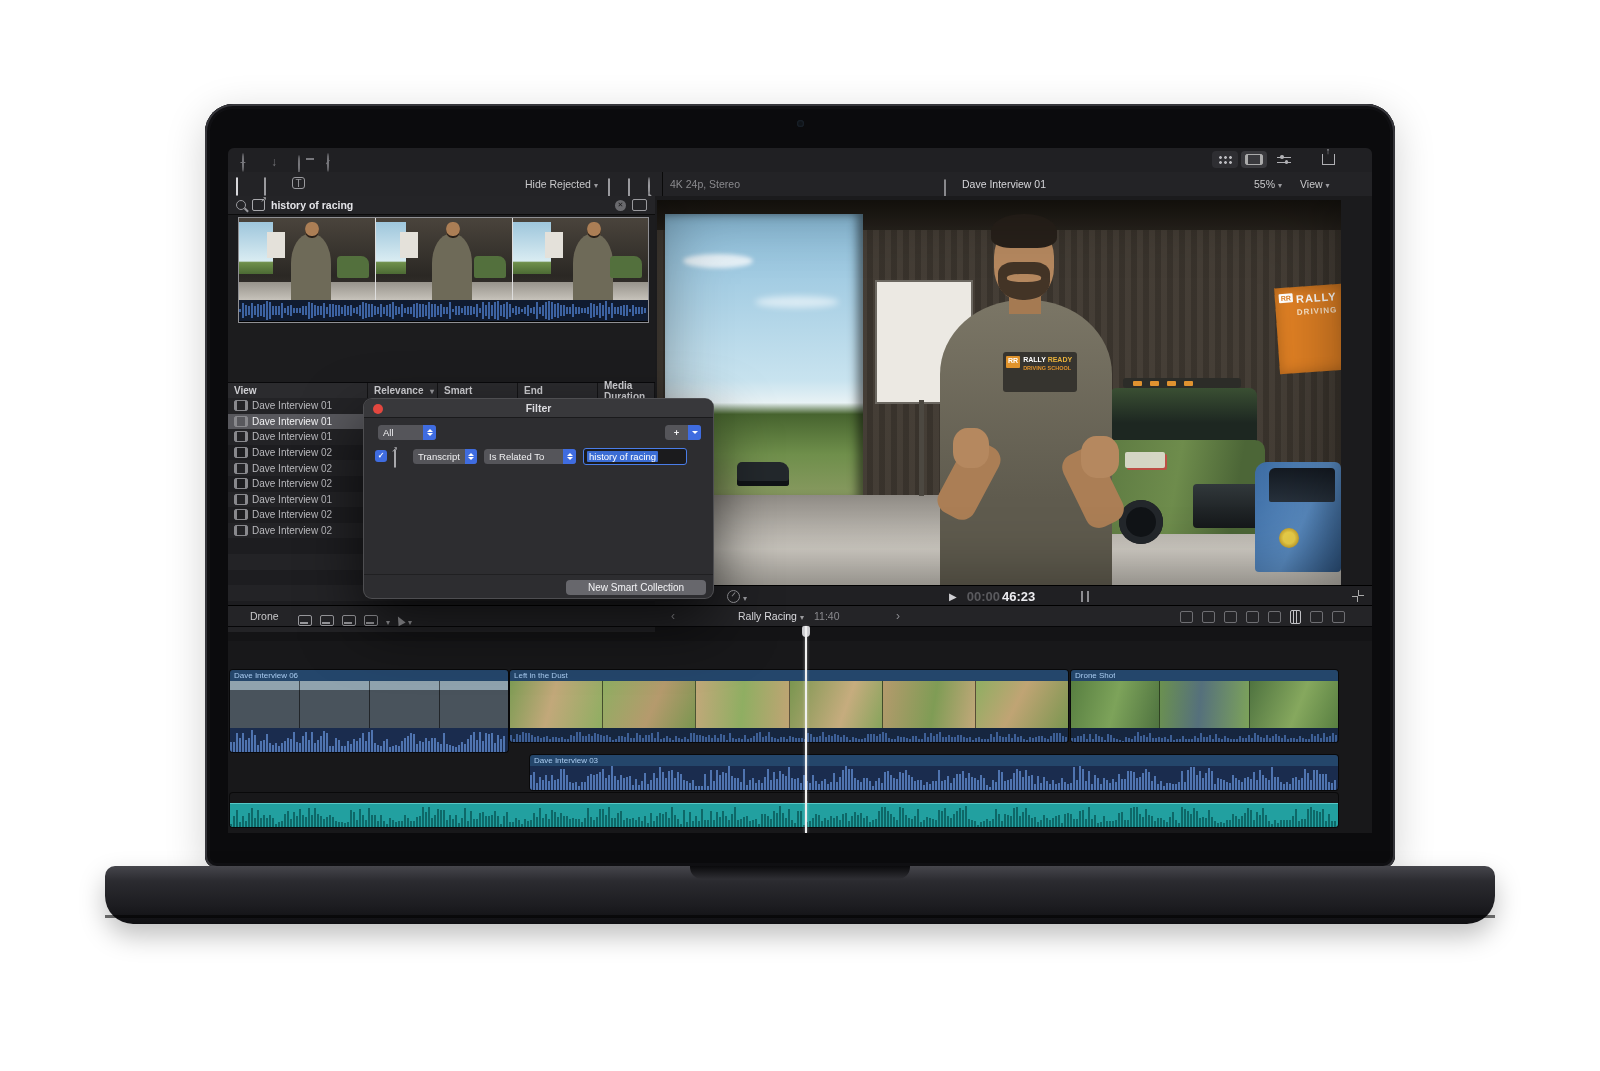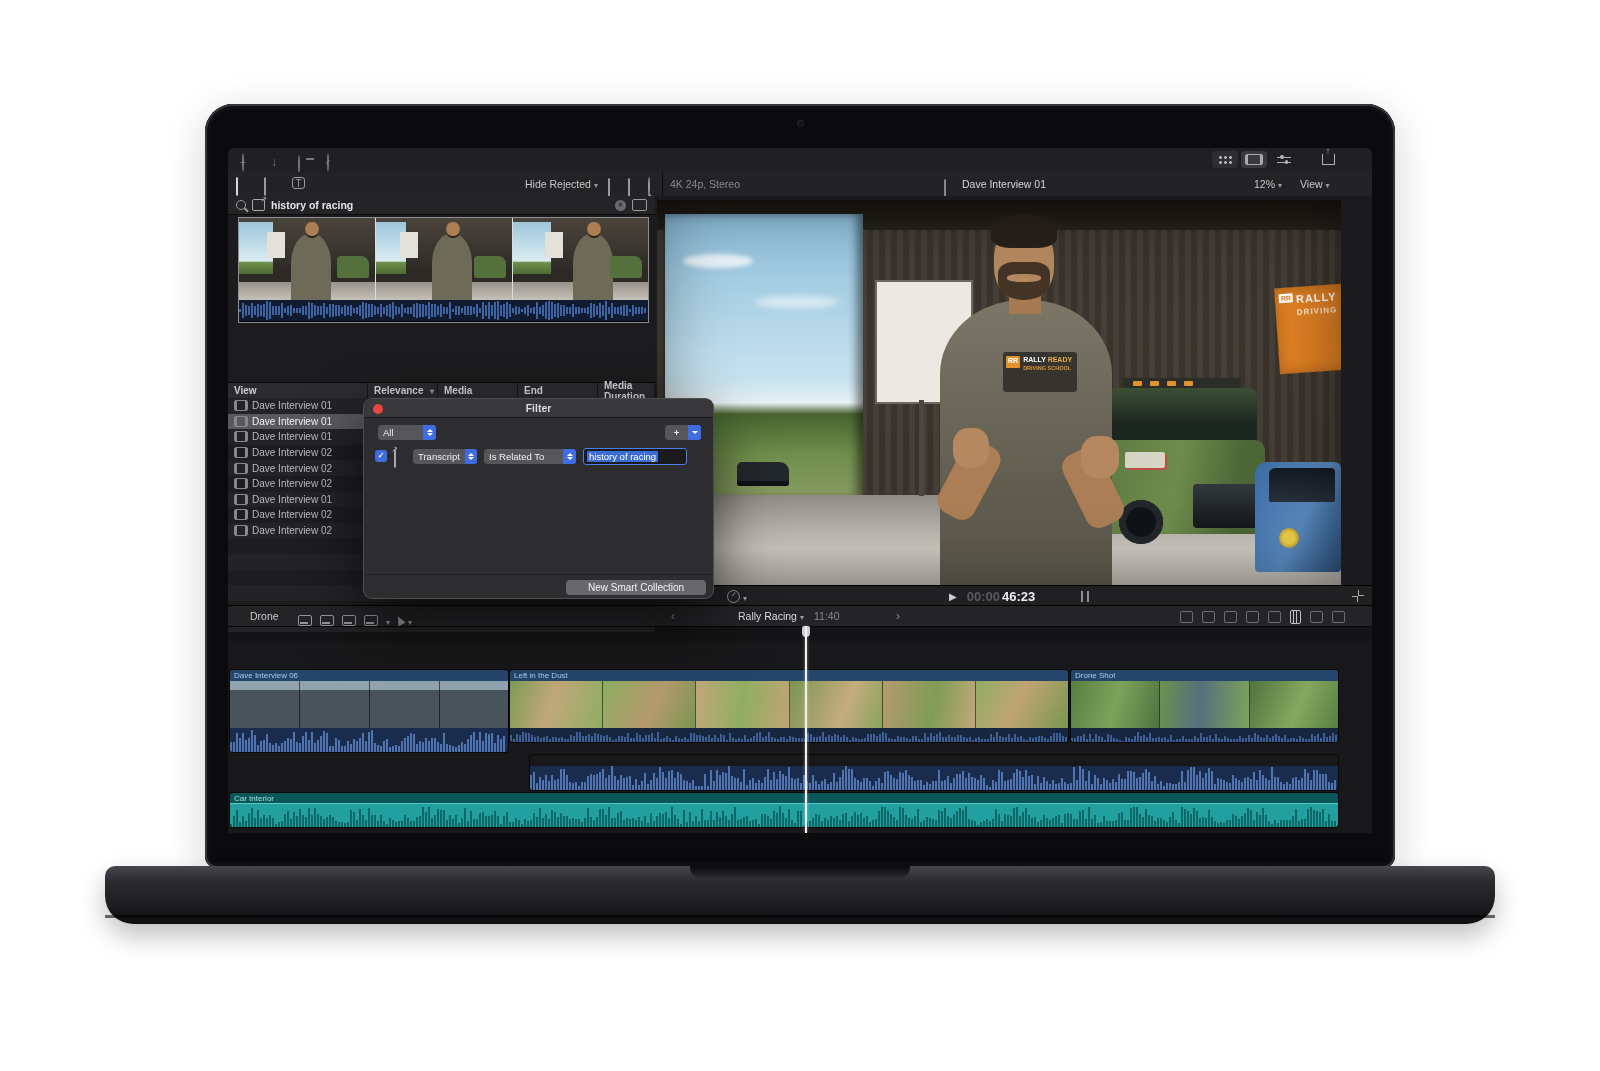--- a/index.html
+++ b/index.html
@@ -151,21 +151,21 @@
       <div class="abs" style="left:36px;top:6px;"><span class="i-appearance" style="border-radius:3px;"></span></div>
       <div class="abs" style="left:64px;top:5px;color:#9a9a9e;font-size:10px;border:1.2px solid #9a9a9e;border-radius:3px;width:11px;height:10px;text-align:center;line-height:11px;">T</div>
       <div class="abs txt" style="left:297px;top:6px;"><span>Hide Rejected</span> <span class="chev"></span></div>
       <div class="abs" style="left:380px;top:7px;"><span class="i-appearance" style="height:8px;"></span></div>
       <div class="abs" style="left:400px;top:7px;"><span class="i-appearance" style="width:10px;"></span></div>
       <div class="abs" style="left:420px;top:6px;"><span class="i-search"></span></div>
       <div class="abs" style="left:434px;top:0;width:1px;height:24px;background:#0a0a0a;"></div>
       <div class="abs txt dim" style="left:442px;top:6px;">4K 24p, Stereo</div>
       <div class="abs" style="left:716px;top:8px;"><span class="i-film"></span></div>
       <div class="abs txt" style="left:734px;top:6px;color:#d6d6da;">Dave Interview 01</div>
-      <div class="abs txt" style="left:1026px;top:6px;"><span>12%</span> <span class="chev"></span></div>
+      <div class="abs txt" style="left:1026px;top:6px;"><span>55%</span> <span class="chev"></span></div>
       <div class="abs txt" style="left:1072px;top:6px;"><span>View</span> <span class="chev"></span></div>
     </div>
 
     <div class="abs browser">
       <div class="searchrow">
         <span class="i-search"></span>
         <span class="i-transcript"></span>
         <span class="txt" style="color:#e4e4e8;font-weight:bold;">history of racing</span>
         <span style="margin-left:auto;" class="i-clear"></span>
         <span class="i-appearance"></span>
@@ -337,21 +337,21 @@
             <i style="height:28%"></i>
           </div>
       </div>
 
       <div class="listhead">
         <div class="c cw0">View</div>
         <div class="c cw1">
             <span>Relevance</span>
             <span class="chev" style="margin-left:auto;margin-right:3px;"></span>
           </div>
-        <div class="c cw2">Media</div>
+        <div class="c cw2">Smart</div>
         <div class="c cw3">End</div>
         <div class="c cw4">Media Duration</div>
       </div>
 
       <div class="rows">
         <div class="r">
             <div class="c cw0">
               <span class="i-film"></span>
               <span>Dave Interview 01</span>
             </div>
@@ -983,20 +983,23 @@
             <i style="height:41%"></i>
             <i style="height:64%"></i>
             <i style="height:65%"></i>
             <i style="height:67%"></i>
             <i style="height:46%"></i>
             <i style="height:37%"></i>
           </div>
       </div>
 
       <div class="clip" style="left:302px;top:114px;width:808px;height:35px;">
+        <div class="cbar">
+            <span>Dave Interview 03</span>
+          </div>
         <div class="cwave waveform wf-b" style="top:11px;height:24px;--wf:#4f74b0;">
             <i style="height:63%"></i>
             <i style="height:77%"></i>
             <i style="height:31%"></i>
             <i style="height:54%"></i>
             <i style="height:41%"></i>
             <i style="height:61%"></i>
             <i style="height:39%"></i>
             <i style="height:63%"></i>
             <i style="height:42%"></i>
@@ -1257,23 +1260,20 @@
             <i style="height:66%"></i>
             <i style="height:67%"></i>
             <i style="height:65%"></i>
             <i style="height:34%"></i>
             <i style="height:28%"></i>
             <i style="height:40%"></i>
           </div>
       </div>
 
       <div class="clip" style="left:2px;top:152px;width:1108px;height:34px;">
-        <div class="cbar tealbar">
-            <span>Car Interior</span>
-          </div>
         <div class="cwave waveform wf-b" style="top:10px;height:24px;background:#22a0a0;--wf:#0e6868;border-top:1px solid #57c8c8;">
             <i style="height:16%"></i>
             <i style="height:48%"></i>
             <i style="height:77%"></i>
             <i style="height:23%"></i>
             <i style="height:49%"></i>
             <i style="height:29%"></i>
             <i style="height:63%"></i>
             <i style="height:85%"></i>
             <i style="height:43%"></i>

